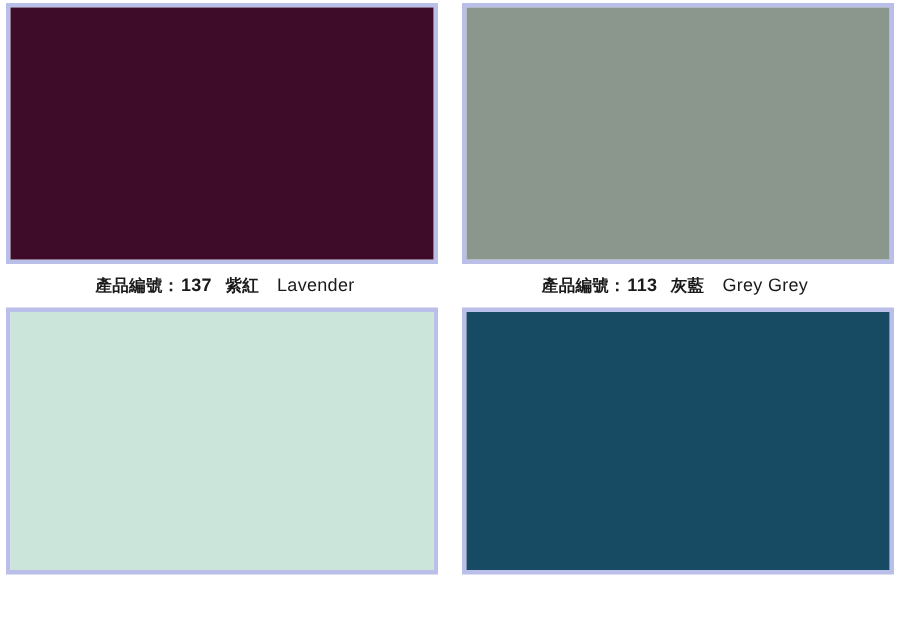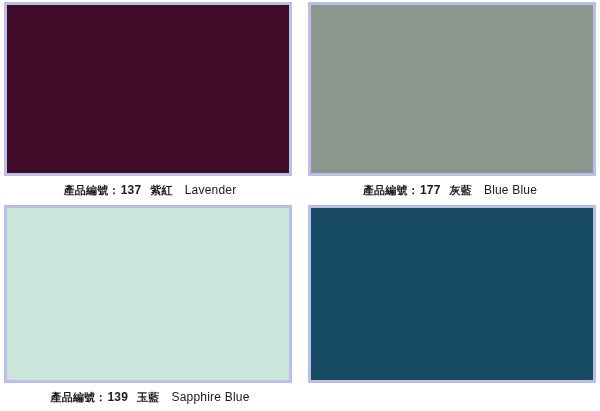--- a/index.html
+++ b/index.html
@@ -112,34 +112,31 @@
       <div class="swatch-caption" style="color: rgb(26, 26, 26);">
         <span class="caption-code">產品編號：</span><span class="caption-number">137</span><span class="caption-cn">紫紅</span><span class="caption-en">Lavender</span>
       </div>
     </div>
 
     <div class="swatch-cell cell-right">
       <div class="swatch-frame" style="border-color: rgb(185, 191, 232);">
         <div class="swatch-color" style="background-color: rgb(139, 151, 141);"></div>
       </div>
       <div class="swatch-caption" style="color: rgb(26, 26, 26);">
-        <span class="caption-code">產品編號：</span><span class="caption-number">177</span><span class="caption-cn">灰藍</span><span class="caption-en">Blue Blue</span>
+        <span class="caption-code">產品編號：</span><span class="caption-number">113</span><span class="caption-cn">灰藍</span><span class="caption-en">Grey Grey</span>
       </div>
     </div>
 
   </div>
 
   <div class="swatch-row row-bottom">
 
     <div class="swatch-cell cell-left">
       <div class="swatch-frame" style="border-color: rgb(185, 191, 232);">
         <div class="swatch-color" style="background-color: rgb(203, 229, 219);"></div>
-      </div>
-      <div class="swatch-caption" style="color: rgb(26, 26, 26);">
-        <span class="caption-code">產品編號：</span><span class="caption-number">139</span><span class="caption-cn">玉藍</span><span class="caption-en">Sapphire Blue</span>
       </div>
     </div>
 
     <div class="swatch-cell cell-right">
       <div class="swatch-frame" style="border-color: rgb(185, 191, 232);">
         <div class="swatch-color" style="background-color: rgb(22, 75, 99);"></div>
       </div>
     </div>
 
   </div>

